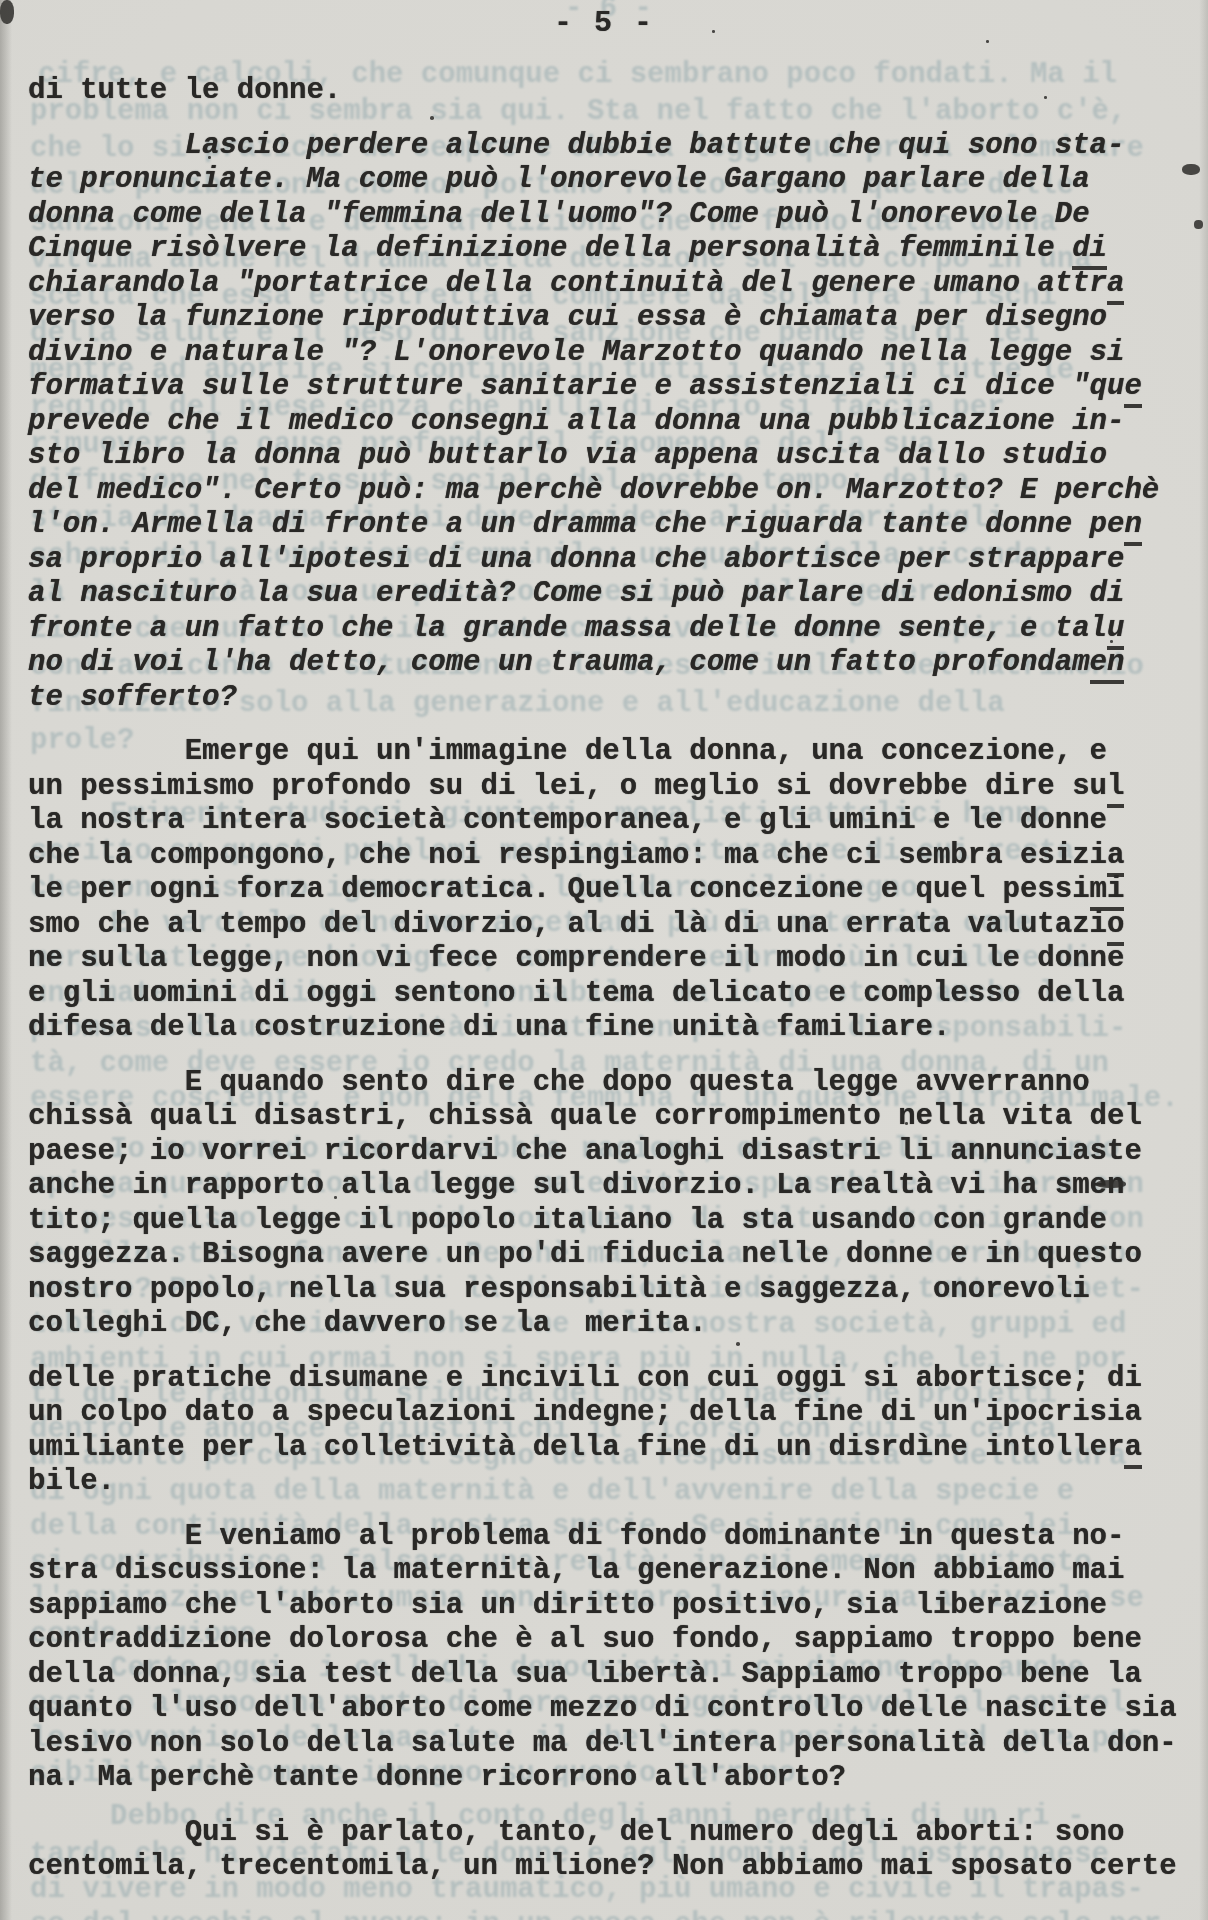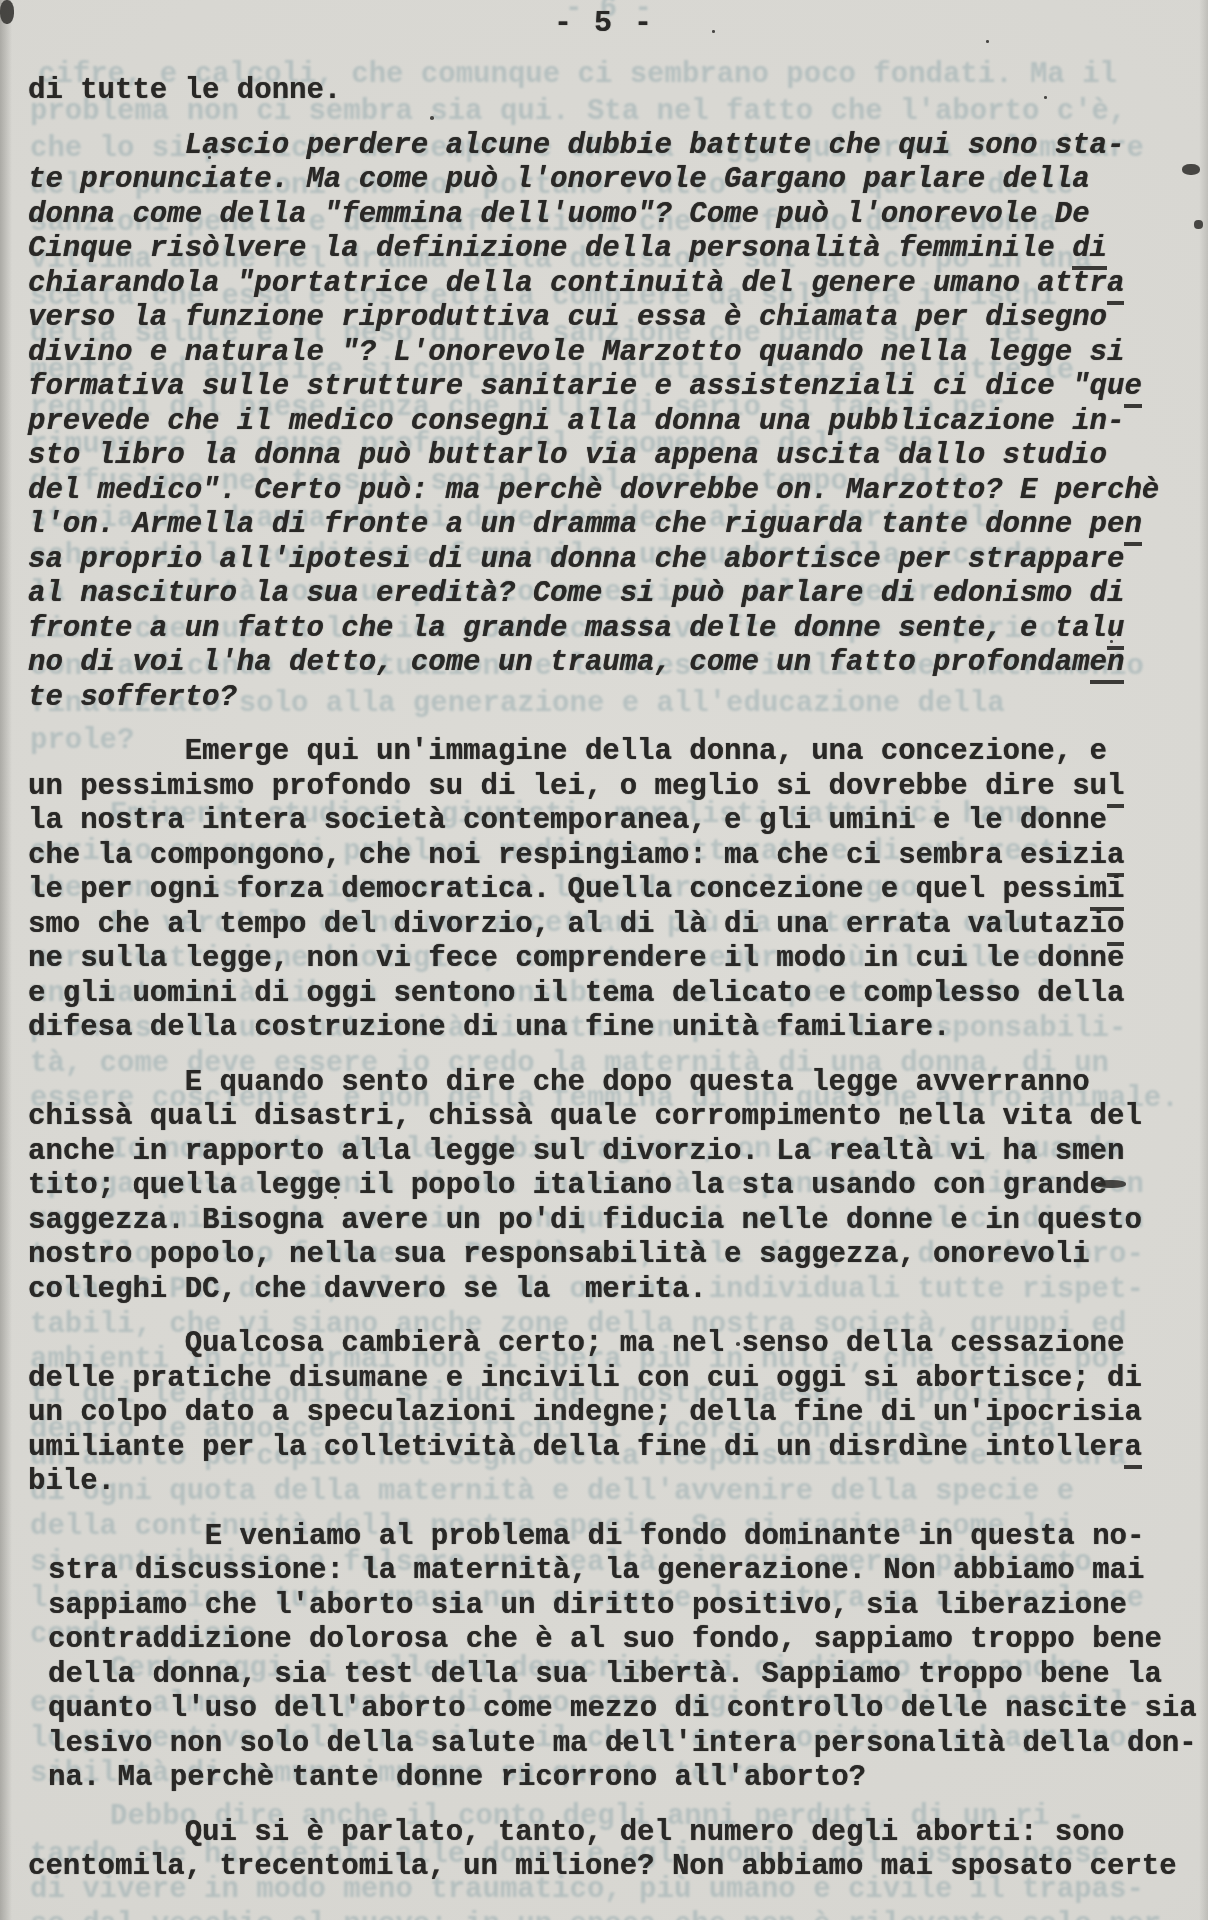--- a/index.html
+++ b/index.html
@@ -44,21 +44,21 @@
   .typed{position:absolute;left:28px;top:74px;z-index:2;}
   .tline{
     font-size:29px;font-weight:700;line-height:34.5px;
     white-space:pre;
     color:#292826;
     text-shadow:0 0 1px rgba(38,37,35,.70), 0.4px 0.4px 0 rgba(38,37,35,.25);
   }
   .para + .para{margin-top:20px;}
   .para1{margin-top:38px;font-style:italic;}
   .para4{margin-top:21px;}
-  .para5{margin-top:15px;margin-left:20px;}
+  .para5{margin-top:15px;}
   .para6{margin-top:18px;}
   .usplit{
     border-bottom:4px solid rgba(35,34,32,.88);
     padding-bottom:1px;
   }
   .specks{position:absolute;inset:0;z-index:4;pointer-events:none;}
   .speck{
     position:absolute;background:#2e2d2a;border-radius:45%;
     opacity:.85;
   }
@@ -152,28 +152,28 @@
         <div class="tline">che la compongono, che noi respingiamo: ma che ci sembra esizi<span class="usplit">a</span></div>
         <div class="tline">le per ogni forza democratica. Quella concezione e quel pessi<span class="usplit">mi</span></div>
         <div class="tline">smo che al tempo del divorzio, al di là di una errata valutazi<span class="usplit">o</span></div>
         <div class="tline">ne sulla legge, non vi fece comprendere il modo in cui le donne</div>
         <div class="tline">e gli uomini di oggi sentono il tema delicato e complesso della</div>
         <div class="tline">difesa della costruzione di una fine unità familiare.</div>
       </div>
       <div class="para para3">
         <div class="tline">         E quando sento dire che dopo questa legge avverranno</div>
         <div class="tline">chissà quali disastri, chissà quale corrompimento nella vita del</div>
+        <div class="tline">paese; io vorrei ricordarvi che analoghi disastri li annunciaste</div>
         <div class="tline">anche in rapporto alla legge sul divorzio. La realtà vi ha smen</div>
         <div class="tline">tito; quella legge il popolo italiano la sta usando con grande</div>
         <div class="tline">saggezza. Bisogna avere un po'di fiducia nelle donne e in questo</div>
         <div class="tline">nostro popolo, nella sua responsabilità e saggezza, onorevoli</div>
         <div class="tline">colleghi DC, che davvero se la  merita.</div>
       </div>
       <div class="para para4">
-        <div class="tline">         Qualcosa cambierà certo; ma nel senso della cessazione</div>
         <div class="tline">delle pratiche disumane e incivili con cui oggi si abortisce; di</div>
         <div class="tline">un colpo dato a speculazioni indegne; della fine di un'ipocrisia</div>
         <div class="tline">umiliante per la colletività della fine di un disrdìne intoller<span class="usplit">a</span></div>
         <div class="tline">bile.</div>
       </div>
       <div class="para para5">
         <div class="tline">         E veniamo al problema di fondo dominante in questa no-</div>
         <div class="tline">stra discussione: la maternità, la generazione. Non abbiamo mai</div>
         <div class="tline">sappiamo che l'aborto sia un diritto positivo, sia liberazione</div>
         <div class="tline">contraddizione dolorosa che è al suo fondo, sappiamo troppo bene</div>

